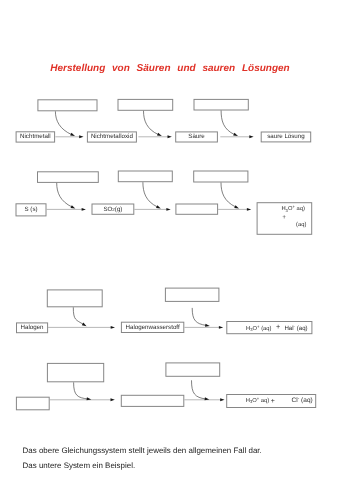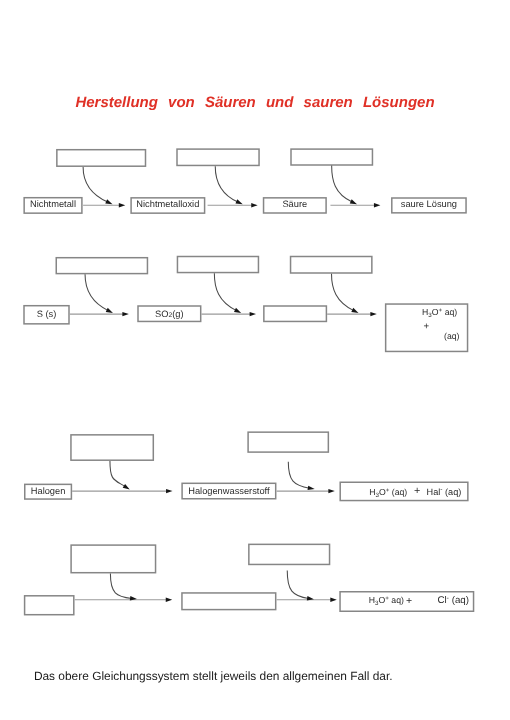--- a/index.html
+++ b/index.html
@@ -99,14 +99,15 @@
       <div class="lbl" style="left: 15.6px; top: 87.3px; width: 39.5px; height: 11.3px;">Nichtmetall</div>
       <div class="lbl" style="left: 86.9px; top: 87.4px; width: 50px; height: 11.2px;">Nichtmetalloxid</div>
       <div class="lbl" style="left: 175.2px; top: 87.4px; width: 42.7px; height: 11.1px;">Säure</div>
       <div class="lbl" style="left: 260.7px; top: 87.5px; width: 50.5px; height: 10.9px;">saure Lösung</div>
       <div class="lbl" style="left: 15.5px; top: 159.3px; width: 31px; height: 13.1px;">S (s)</div>
       <div class="lbl" style="left: 91.5px; top: 159.5px; width: 42.8px; height: 11.3px;">SO<sub>2</sub> (g)</div>
       <div class="lbl" style="left: 16px; top: 278.4px; width: 32.1px; height: 10.8px;">Halogen</div>
       <div class="lbl" style="left: 120.9px; top: 277.7px; width: 63.4px; height: 11.3px;">Halogenwasserstoff</div>
     </div>
   <div class="note" style="left:22.6px;top:402.2px">Das obere Gleichungssystem stellt jeweils den allgemeinen Fall dar.</div>
+  <div class="note" style="left:22.6px;top:416.8px">Das untere System ein Beispiel.</div>
   <div class="sig" style="left:293.2px;top:454.0px">C. Ziegler</div>
 </div>
 
 </body></html>

